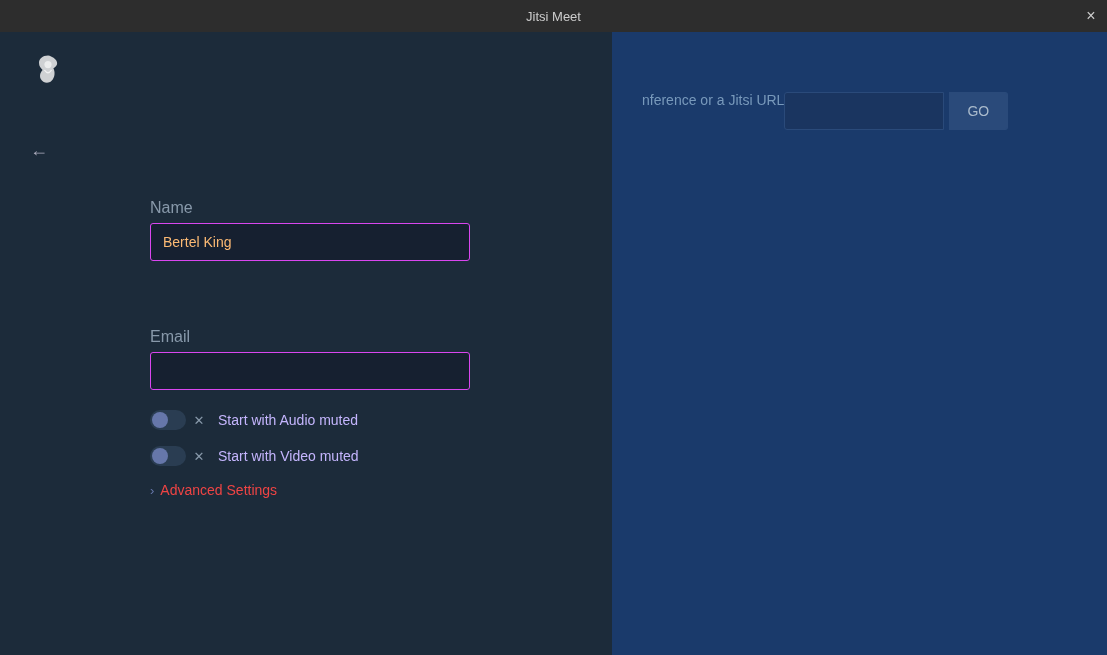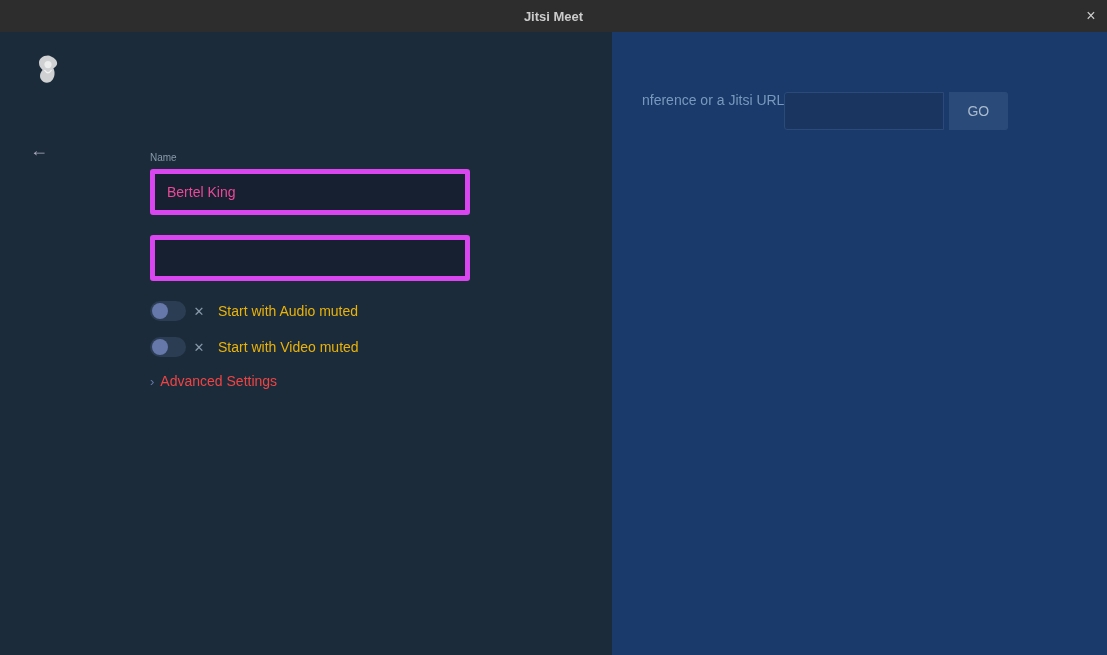--- a/index.html
+++ b/index.html
@@ -19,21 +19,20 @@
       background: #2d2d2d;
       display: flex;
       align-items: center;
       justify-content: center;
       position: relative;
     }
 
     #titlebar-title {
       color: #ccc;
       font-size: 13px;
-      font-weight: bold;
     }
 
     #close-btn {
       position: absolute;
       right: 0;
       top: 0;
       width: 32px;
       height: 32px;
       background: none;
       border: none;
@@ -96,32 +95,33 @@
     
     #form-area {
       position: absolute;
       top: 120px;
       left: 150px;
       width: 320px;
     }
 
     .field-label {
       color: #8899aa;
-      font-size: 10px;
+      font-size: 16px;
       margin-bottom: 6px;
       display: block;
+      margin-top: 47px;
     }
 
     .text-input {
       width: 100%;
       padding: 10px 12px;
       background: #162030;
-      border: 5px solid #d946ef;
+      border: 1px solid #d946ef;
       border-radius: 3px;
-      color: #ec4899;
+      color: #fdba74;
       font-size: 14px;
       outline: none;
       margin-bottom: 20px;
     }
 
     
     .toggle-row {
       display: flex;
       align-items: center;
       margin-bottom: 16px;
@@ -155,21 +155,21 @@
       height: 18px;
       display: flex;
       align-items: center;
       justify-content: center;
       margin-right: 10px;
       color: #8899aa;
       font-size: 13px;
     }
 
     .toggle-label {
-      color: #eab308;
+      color: #c4b5fd;
       font-size: 14px;
     }
 
     
     #advanced-settings-row {
       display: flex;
       align-items: center;
       margin-top: 10px;
       cursor: pointer;
     }
@@ -249,20 +249,21 @@
 
     <button id="back-btn">
       <span>←</span>
     </button>
 
     <div id="form-area">
 
       <label class="field-label">Name</label>
       <input class="text-input" type="text" value="Bertel King" style="">
 
+      <label class="field-label">Email</label>
       <input class="text-input" type="email" value="" style="">
 
       
       <div class="toggle-row">
         <div class="toggle-track">
           <div class="toggle-thumb"></div>
         </div>
         <div class="toggle-x">✕</div>
         <span class="toggle-label">Start with Audio muted</span>
       </div>

